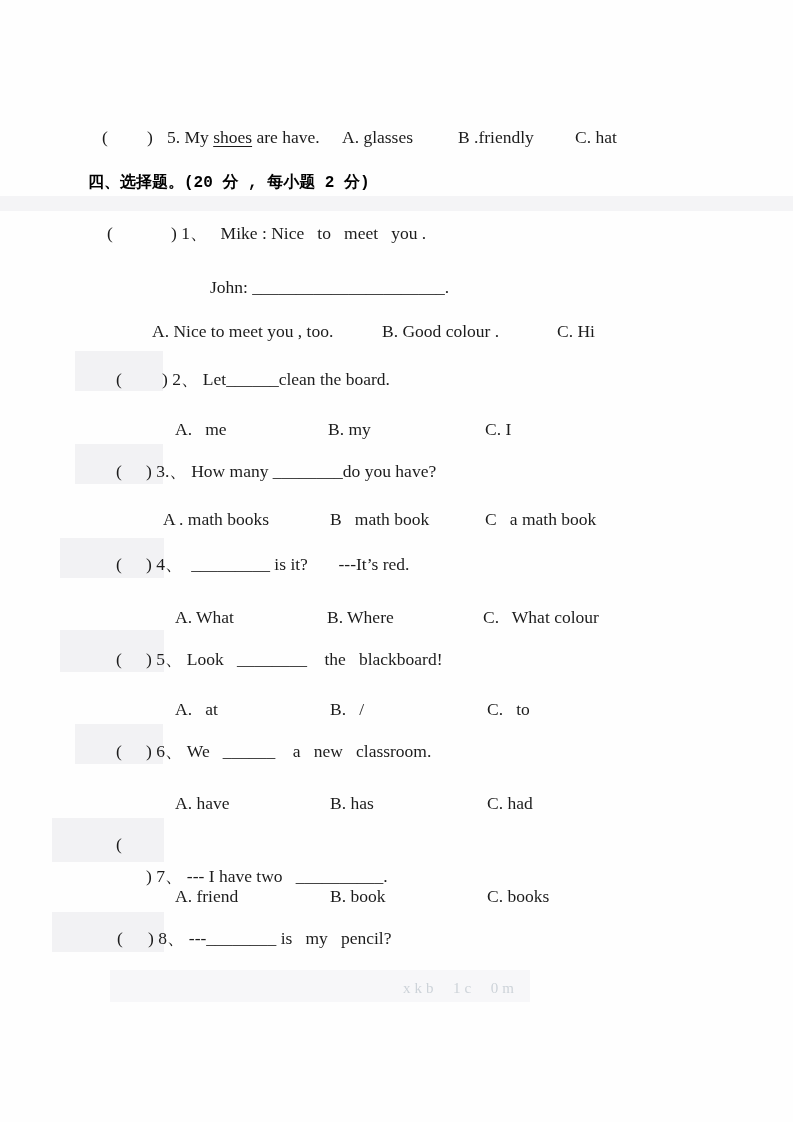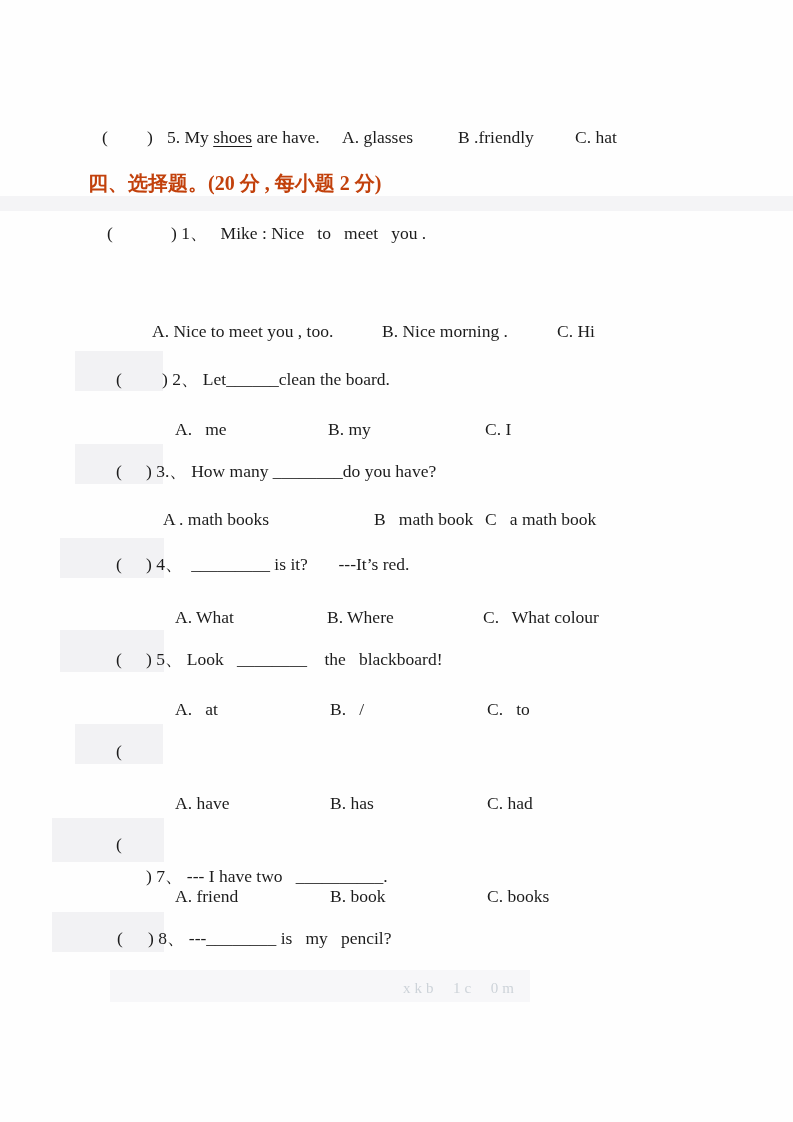--- a/index.html
+++ b/index.html
@@ -20,24 +20,24 @@
     position: absolute;
     white-space: pre;
     font-size: 17.5px;
     line-height: 22px;
     color: #1c1c1c;
   }
   .heading {
     position: absolute;
     white-space: pre;
     font-weight: bold;
-    font-size: 20px;
+    font-size: 16px;
     line-height: 26px;
-    color: #c2410c;
-    font-family: Liberation Serif, serif;
+    color: #000000;
+    font-family: Liberation Mono, monospace;
   }
   .u {
     text-decoration: underline;
     text-underline-offset: 3px;
   }
   .artifact {
     position: absolute;
     background: #f2f2f4;
   }
   .artifact.band { background: #f4f4f6; }
@@ -69,49 +69,51 @@
   <div class="t" style="left:147px;top:126px;">)</div>
   <div class="t" style="left:167px;top:126px;"><span>5. My </span><span class="u">shoes</span><span> are have.</span></div>
   <div class="t" style="left:342px;top:126px;">A. glasses</div>
   <div class="t" style="left:458px;top:126px;">B .friendly</div>
   <div class="t" style="left:531px;top:126px;margin-left:44px;">C. hat</div>
 
   <div class="heading" style="left:88px;top:170px;">四、选择题。(20 分 , 每小题 2 分)</div>
 
   <div class="t" style="left:107px;top:222px;">(</div>
   <div class="t" style="left:137px;top:222px;margin-left:34px;">) 1、   Mike : Nice   to   meet   you .</div>
+  <div class="t" style="left:210px;top:276px;">John: ______________________.</div>
   <div class="t" style="left:152px;top:320px;">A. Nice to meet you , too.</div>
-  <div class="t" style="left:382px;top:320px;">B. Nice morning .</div>
+  <div class="t" style="left:382px;top:320px;">B. Good colour .</div>
   <div class="t" style="left:557px;top:320px;">C. Hi</div>
 
   <div class="t" style="left:116px;top:368px;">(</div>
   <div class="t" style="left:162px;top:368px;">) 2、 Let______clean the board.</div>
   <div class="t" style="left:163px;top:418px;margin-left:12px;">A.   me</div>
   <div class="t" style="left:328px;top:418px;">B. my</div>
   <div class="t" style="left:485px;top:418px;">C. I</div>
 
   <div class="t" style="left:116px;top:460px;">(</div>
   <div class="t" style="left:146px;top:460px;">) 3.、 How many ________do you have?</div>
   <div class="t" style="left:163px;top:508px;">A . math books</div>
-  <div class="t" style="left:330px;top:508px;margin-left:44px;">B   math book</div>
+  <div class="t" style="left:330px;top:508px;">B   math book</div>
   <div class="t" style="left:485px;top:508px;">C   a math book</div>
 
   <div class="t" style="left:116px;top:553px;">(</div>
   <div class="t" style="left:146px;top:553px;">) 4、  _________ is it?       ---It’s red.</div>
   <div class="t" style="left:175px;top:606px;">A. What</div>
   <div class="t" style="left:327px;top:606px;">B. Where</div>
   <div class="t" style="left:483px;top:606px;">C.   What colour</div>
 
   <div class="t" style="left:116px;top:648px;">(</div>
   <div class="t" style="left:146px;top:648px;">) 5、 Look   ________    the   blackboard!</div>
   <div class="t" style="left:175px;top:698px;">A.   at</div>
   <div class="t" style="left:330px;top:698px;">B.   /</div>
   <div class="t" style="left:487px;top:698px;">C.   to</div>
 
   <div class="t" style="left:116px;top:740px;">(</div>
+  <div class="t" style="left:146px;top:740px;">) 6、 We   ______    a   new   classroom.</div>
   <div class="t" style="left:175px;top:792px;">A. have</div>
   <div class="t" style="left:330px;top:792px;">B. has</div>
   <div class="t" style="left:487px;top:792px;">C. had</div>
 
   <div class="t" style="left:116px;top:833px;">(</div>
   <div class="t" style="left:146px;top:833px;margin-top:32px;">) 7、 --- I have two   __________.</div>
   <div class="t" style="left:175px;top:885px;">A. friend</div>
   <div class="t" style="left:330px;top:885px;">B. book</div>
   <div class="t" style="left:487px;top:885px;">C. books</div>
 

